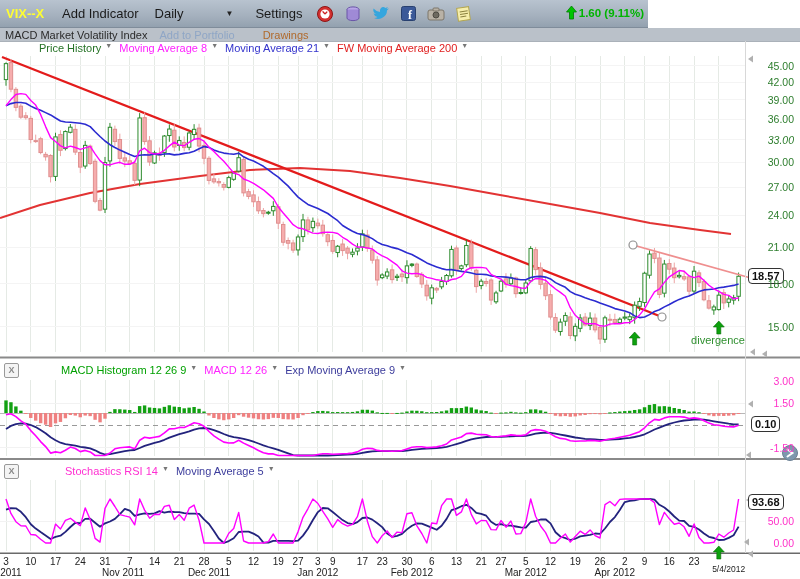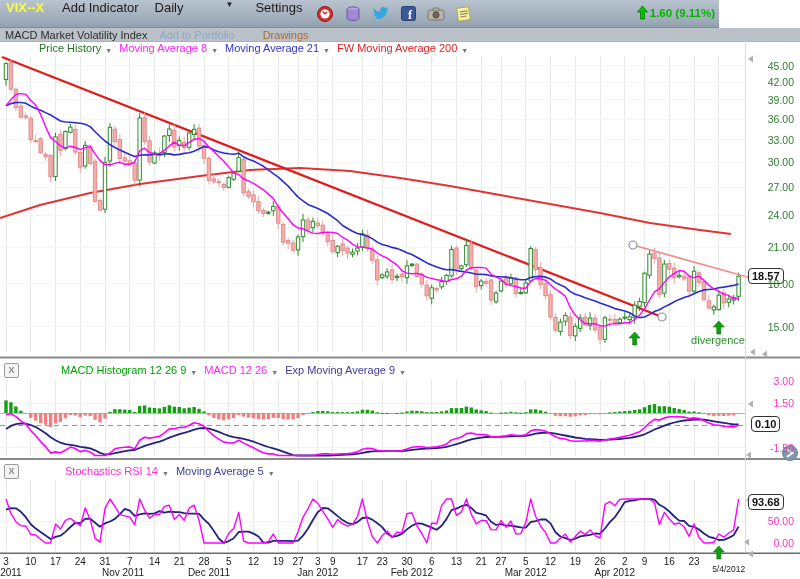--- a/index.html
+++ b/index.html
@@ -1,37 +1,37 @@
 <!DOCTYPE html>
 <html><head>
 <meta charset="utf-8">
 <style>
   html,body{margin:0;padding:0;background:#fff;}
   .app{position:relative;width:800px;height:579px;overflow:hidden;background:#fff;
        font-family:"Liberation Sans",sans-serif;-webkit-font-smoothing:antialiased;}
   
-  .toolbar{position:absolute;left:0;top:0;width:719px;height:27px;
+  .toolbar{position:absolute;left:0;top:0;width:648px;height:27px;
     background:linear-gradient(#b8c3cf,#a4b0bd 60%,#93a1af);border-bottom:1px solid #7f8c9a;
-    display:flex;font-size:13px;color:#1a1a1a;}
+    display:flex;align-items:center;font-size:13px;color:#1a1a1a;}
   .tb-sym{color:#fdfd33;font-weight:bold;margin-left:6px;width:44px;}
   .tb-item{margin-left:12px;cursor:default;}
   .tb-daily{margin-left:16px;}
   .tb-caret{color:#222;font-size:8px;margin-left:42px;}
   .tb-settings{margin-left:22px;}
   .tb-icons{display:flex;align-items:center;margin-left:14px;gap:11px;}
   .tb-change{position:absolute;right:4px;top:6px;display:flex;align-items:center;
     color:#00b400;font-weight:bold;font-size:11.5px;}
   
   .subbar{position:absolute;left:0;top:28px;width:800px;height:13px;background:#bac1c9;
     border-bottom:1px solid #aab1b9;font-size:11px;display:flex;align-items:center;}
   .sb-name{color:#2a2a2a;margin-left:5px;}
   .sb-port{color:#8fa6c6;margin-left:12px;}
   .sb-draw{color:#b06a2c;margin-left:16px;padding-left:12px;}
   
-  .legend{position:absolute;font-size:11px;white-space:nowrap;display:flex;align-items:flex-end;padding-left:35px;}
+  .legend{position:absolute;font-size:11px;white-space:nowrap;display:flex;align-items:flex-start;padding-left:35px;}
   .legend .caret{color:#777;font-size:7px;margin:0 7px 0 4px;}
   .xbox{position:absolute;width:13px;height:13px;border:1px solid #999;border-radius:2px;
     background:#f4f4f4;color:#888;font-size:9px;font-weight:bold;text-align:center;line-height:13px;}
   
   .plabel{position:absolute;left:748px;width:46px;text-align:right;font-size:10.5px;color:#2d7d2d;}
   .mlabel{position:absolute;left:748px;width:46px;text-align:right;font-size:10.5px;color:#ff30c8;}
   .vbox{position:absolute;background:#fff;border:1.5px solid #333;border-radius:4px;
     font-size:11px;font-weight:bold;color:#111;padding:0 3px;line-height:14px;}
   .xtick{position:absolute;font-size:10px;color:#222;transform:translateX(-50%);}
   .xmonth{position:absolute;font-size:10px;color:#222;transform:translateX(-50%);}
@@ -711,21 +711,21 @@
 
   <div class="vbox" id="price-vbox" style="left: 748px; top: 267.766px;">18.57</div>
   <div class="vbox" id="macd-vbox" style="left: 751px; top: 416.03px;">0.10</div>
   <div class="vbox" id="stoch-vbox" style="left: 748px; top: 493.781px;">93.68</div>
 
   <div id="labels">
       <div class="plabel" style="top: 59.9986px;">45.00</div>
       <div class="plabel" style="top: 76.3885px;">42.00</div>
       <div class="plabel" style="top: 93.9935px;">39.00</div>
       <div class="plabel" style="top: 113.008px;">36.00</div>
-      <div class="plabel" style="top: 133.679px;">33.00</div>
+      <div class="plabel" style="top: 133.679px; font-style: italic;">33.00</div>
       <div class="plabel" style="top: 156.321px;">30.00</div>
       <div class="plabel" style="top: 181.35px;">27.00</div>
       <div class="plabel" style="top: 209.33px;">24.00</div>
       <div class="plabel" style="top: 241.052px;">21.00</div>
       <div class="plabel" style="top: 277.672px;">18.00</div>
       <div class="plabel" style="top: 320.984px;">15.00</div>
       <div class="mlabel" style="top: 375.4px;">3.00</div>
       <div class="mlabel" style="top: 397.45px;">1.50</div>
       <div class="mlabel" style="top: 441.55px;">-1.50</div>
       <div class="mlabel" style="top: 515px;">50.00</div>

